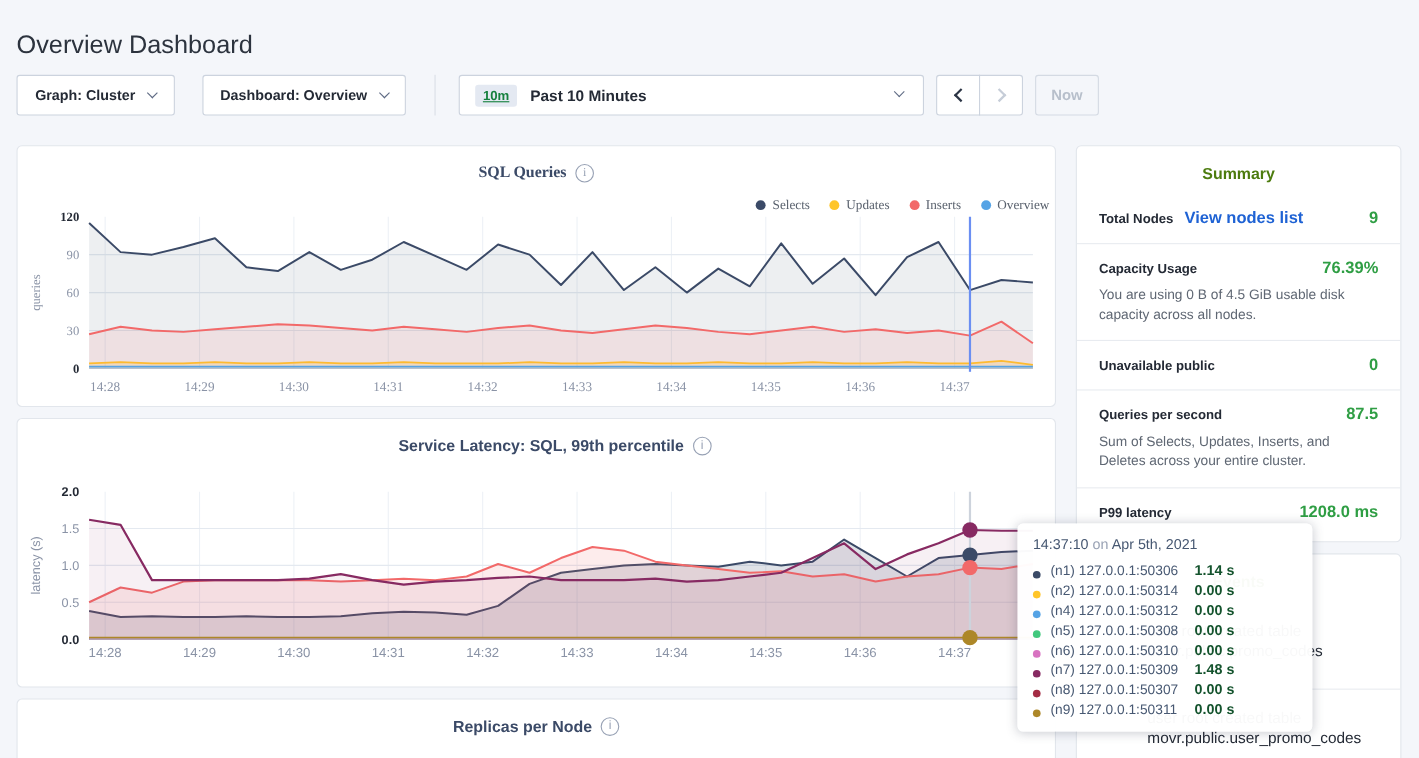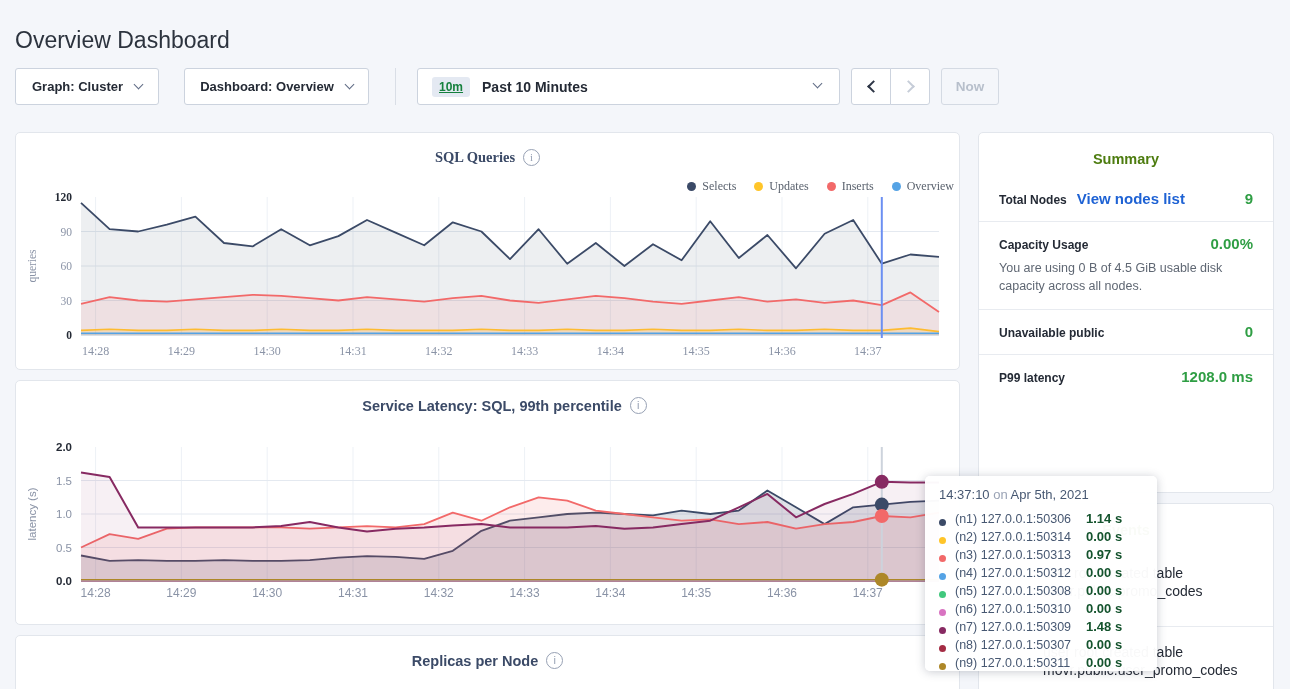--- a/index.html
+++ b/index.html
@@ -59,24 +59,24 @@
   .summary-link { font-weight:700; font-size:15px; color:#1e62d4; margin-left:10px; cursor:pointer; }
   .summary-value { margin-left:auto; font-weight:700; font-size:15px; color:#2f9e44; }
   .summary-desc { margin-top:7px; font-size:12.5px; line-height:1.45; color:#5f6773; }
 
   
   .event-item { padding:16px 20px 26px 64px; border-bottom:1px solid #e8ebf0; font-size:14px; line-height:18px; color:#242a35; cursor:pointer; }
   .event-item:last-child { border-bottom:none; }
 
   
   .chart-tooltip {
-    position:absolute; left:925px; top:476px; width:232px; z-index:10;
+    position:absolute; left:925px; top:476px; width:268px; z-index:10;
     background:rgba(255,255,255,0.97); border-radius:5px;
     box-shadow:0 1px 10px rgba(60,70,90,0.28);
-    padding:11px 14px 1px 14px;
+    padding:11px 14px 13px 14px;
   }
   .tt-header { font-size:13px; color:#475872; margin-bottom:6px; }
   .tt-on { color:#9aa3b5; }
   .tt-row { display:flex; align-items:flex-end; height:18px; font-size:12.5px; color:#475872; }
   .tt-dot { width:7px; height:7px; border-radius:50%; margin-right:9px; flex:none; }
   .tt-node { width:131px; flex:none; }
   .tt-val { font-weight:700; color:#14532d; font-size:13px; }
 </style>
 </head>
 <body>
@@ -244,29 +244,36 @@
       <div class="summary-row">
         <div class="summary-row-top">
           <span class="summary-label">Total Nodes</span>
           <span class="summary-link">View nodes list</span>
           <span class="summary-value">9</span>
         </div>
       </div>
       <div class="summary-row">
         <div class="summary-row-top">
           <span class="summary-label">Capacity Usage</span>
-          <span class="summary-value">0.00%</span>
+          <span class="summary-value">76.39%</span>
         </div>
         <div class="summary-desc">You are using 0 B of 4.5 GiB usable disk capacity across all nodes.</div>
       </div>
       <div class="summary-row">
         <div class="summary-row-top">
           <span class="summary-label">Unavailable public</span>
           <span class="summary-value">0</span>
         </div>
+      </div>
+      <div class="summary-row">
+        <div class="summary-row-top">
+          <span class="summary-label">Queries per second</span>
+          <span class="summary-value">87.5</span>
+        </div>
+        <div class="summary-desc">Sum of Selects, Updates, Inserts, and Deletes across your entire cluster.</div>
       </div>
       <div class="summary-row">
         <div class="summary-row-top">
           <span class="summary-label">P99 latency</span>
           <span class="summary-value">1208.0 ms</span>
         </div>
       </div>
     </div>
 </div>
 
@@ -295,25 +302,20 @@
         <span class="tt-dot" style="background: rgb(59, 74, 103);"></span>
         <span class="tt-node">(n1) 127.0.0.1:50306</span>
         <span class="tt-val">1.14 s</span>
       </div>
       <div class="tt-row">
         <span class="tt-dot" style="background: rgb(255, 197, 41);"></span>
         <span class="tt-node">(n2) 127.0.0.1:50314</span>
         <span class="tt-val">0.00 s</span>
       </div>
       <div class="tt-row">
-        <span class="tt-dot" style="background: rgb(242, 105, 105);"></span>
-        <span class="tt-node">(n3) 127.0.0.1:50313</span>
-        <span class="tt-val">0.97 s</span>
-      </div>
-      <div class="tt-row">
         <span class="tt-dot" style="background: rgb(85, 163, 229);"></span>
         <span class="tt-node">(n4) 127.0.0.1:50312</span>
         <span class="tt-val">0.00 s</span>
       </div>
       <div class="tt-row">
         <span class="tt-dot" style="background: rgb(65, 200, 125);"></span>
         <span class="tt-node">(n5) 127.0.0.1:50308</span>
         <span class="tt-val">0.00 s</span>
       </div>
       <div class="tt-row">

